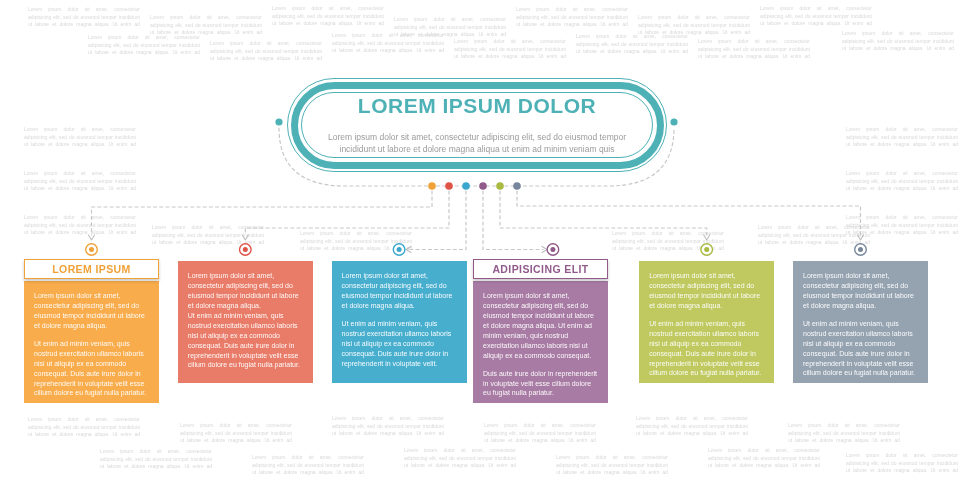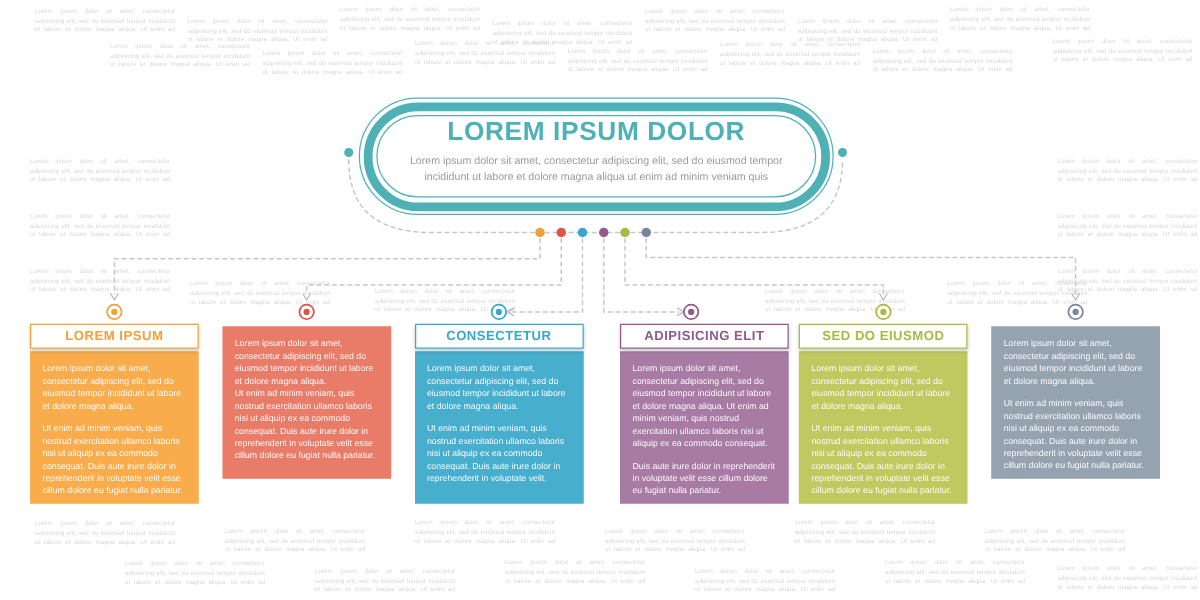--- a/index.html
+++ b/index.html
@@ -28,21 +28,21 @@
   .ring-green{fill:#fff;stroke:var(--green);stroke-width:1.4;}
   .ring-gray{fill:#fff;stroke:var(--gray);stroke-width:1.4;}
   
   .capsule{position:absolute;left:287px;top:78px;width:380px;height:94px;z-index:2;}
   .ring{position:absolute;border-style:solid;border-color:var(--teal);border-radius:999px;}
   .ring.outer{inset:0;border-width:1.5px;}
   .ring.band {inset:3.5px;border-width:7px;}
   .ring.inner{inset:14px;border-width:1.5px;}
   .capsule-content{
     position:absolute;inset:16px;display:flex;flex-direction:column;
-    align-items:center;justify-content:flex-start;gap:4px;
+    align-items:center;justify-content:space-between;gap:4px;
   }
   .capsule-title{
     color:var(--teal);font-size:21px;font-weight:bold;letter-spacing:0.5px;white-space:nowrap;
   }
   .capsule-sub{
     color:var(--subtitle_text,#9b9b9b);font-size:8.5px;line-height:1.5;
     text-align:center;padding:0 24px;
   }
   
   .box{position:absolute;top:259px;width:135px;height:135px;z-index:3;}
@@ -173,35 +173,33 @@
     <p>Ut enim ad minim veniam, quis nostrud exercitation ullamco laboris nisi ut aliquip ex ea commodo consequat. Duis aute irure dolor in reprehenderit in voluptate velit esse cillum dolore eu fugiat nulla pariatur.</p>
   </div>
 </div>
 <div class="box no-gap" data-c="red" style="left:177.8px">
   <div class="box-body">
     <p>Lorem ipsum dolor sit amet, consectetur adipiscing elit, sed do eiusmod tempor incididunt ut labore et dolore magna aliqua.</p>
     <p>Ut enim ad minim veniam, quis nostrud exercitation ullamco laboris nisi ut aliquip ex ea commodo consequat. Duis aute irure dolor in reprehenderit in voluptate velit esse cillum dolore eu fugiat nulla pariatur.</p>
   </div>
 </div>
 <div class="box" data-c="blue" style="left:331.6px">
-  <div class="box-header">CONSECTETUR</div>
   <div class="box-body">
     <p>Lorem ipsum dolor sit amet, consectetur adipiscing elit, sed do eiusmod tempor incididunt ut labore et dolore magna aliqua.</p>
     <p>Ut enim ad minim veniam, quis nostrud exercitation ullamco laboris nisi ut aliquip ex ea commodo consequat. Duis aute irure dolor in reprehenderit in voluptate velit.</p>
   </div>
 </div>
-<div class="box" data-c="purple" style="left:496px">
+<div class="box" data-c="purple" style="left:473px">
   <div class="box-header">ADIPISICING ELIT</div>
   <div class="box-body">
     <p>Lorem ipsum dolor sit amet, consectetur adipiscing elit, sed do eiusmod tempor incididunt ut labore et dolore magna aliqua. Ut enim ad minim veniam, quis nostrud exercitation ullamco laboris nisi ut aliquip ex ea commodo consequat.</p>
     <p>Duis aute irure dolor in reprehenderit in voluptate velit esse cillum dolore eu fugiat nulla pariatur.</p>
   </div>
 </div>
 <div class="box" data-c="green" style="left:639.2px">
-  <div class="box-header">SED DO EIUSMOD</div>
   <div class="box-body">
     <p>Lorem ipsum dolor sit amet, consectetur adipiscing elit, sed do eiusmod tempor incididunt ut labore et dolore magna aliqua.</p>
     <p>Ut enim ad minim veniam, quis nostrud exercitation ullamco laboris nisi ut aliquip ex ea commodo consequat. Duis aute irure dolor in reprehenderit in voluptate velit esse cillum dolore eu fugiat nulla pariatur.</p>
   </div>
 </div>
 <div class="box" data-c="gray" style="left:793px">
   <div class="box-body">
     <p>Lorem ipsum dolor sit amet, consectetur adipiscing elit, sed do eiusmod tempor incididunt ut labore et dolore magna aliqua.</p>
     <p>Ut enim ad minim veniam, quis nostrud exercitation ullamco laboris nisi ut aliquip ex ea commodo consequat. Duis aute irure dolor in reprehenderit in voluptate velit esse cillum dolore eu fugiat nulla pariatur.</p>
   </div>

